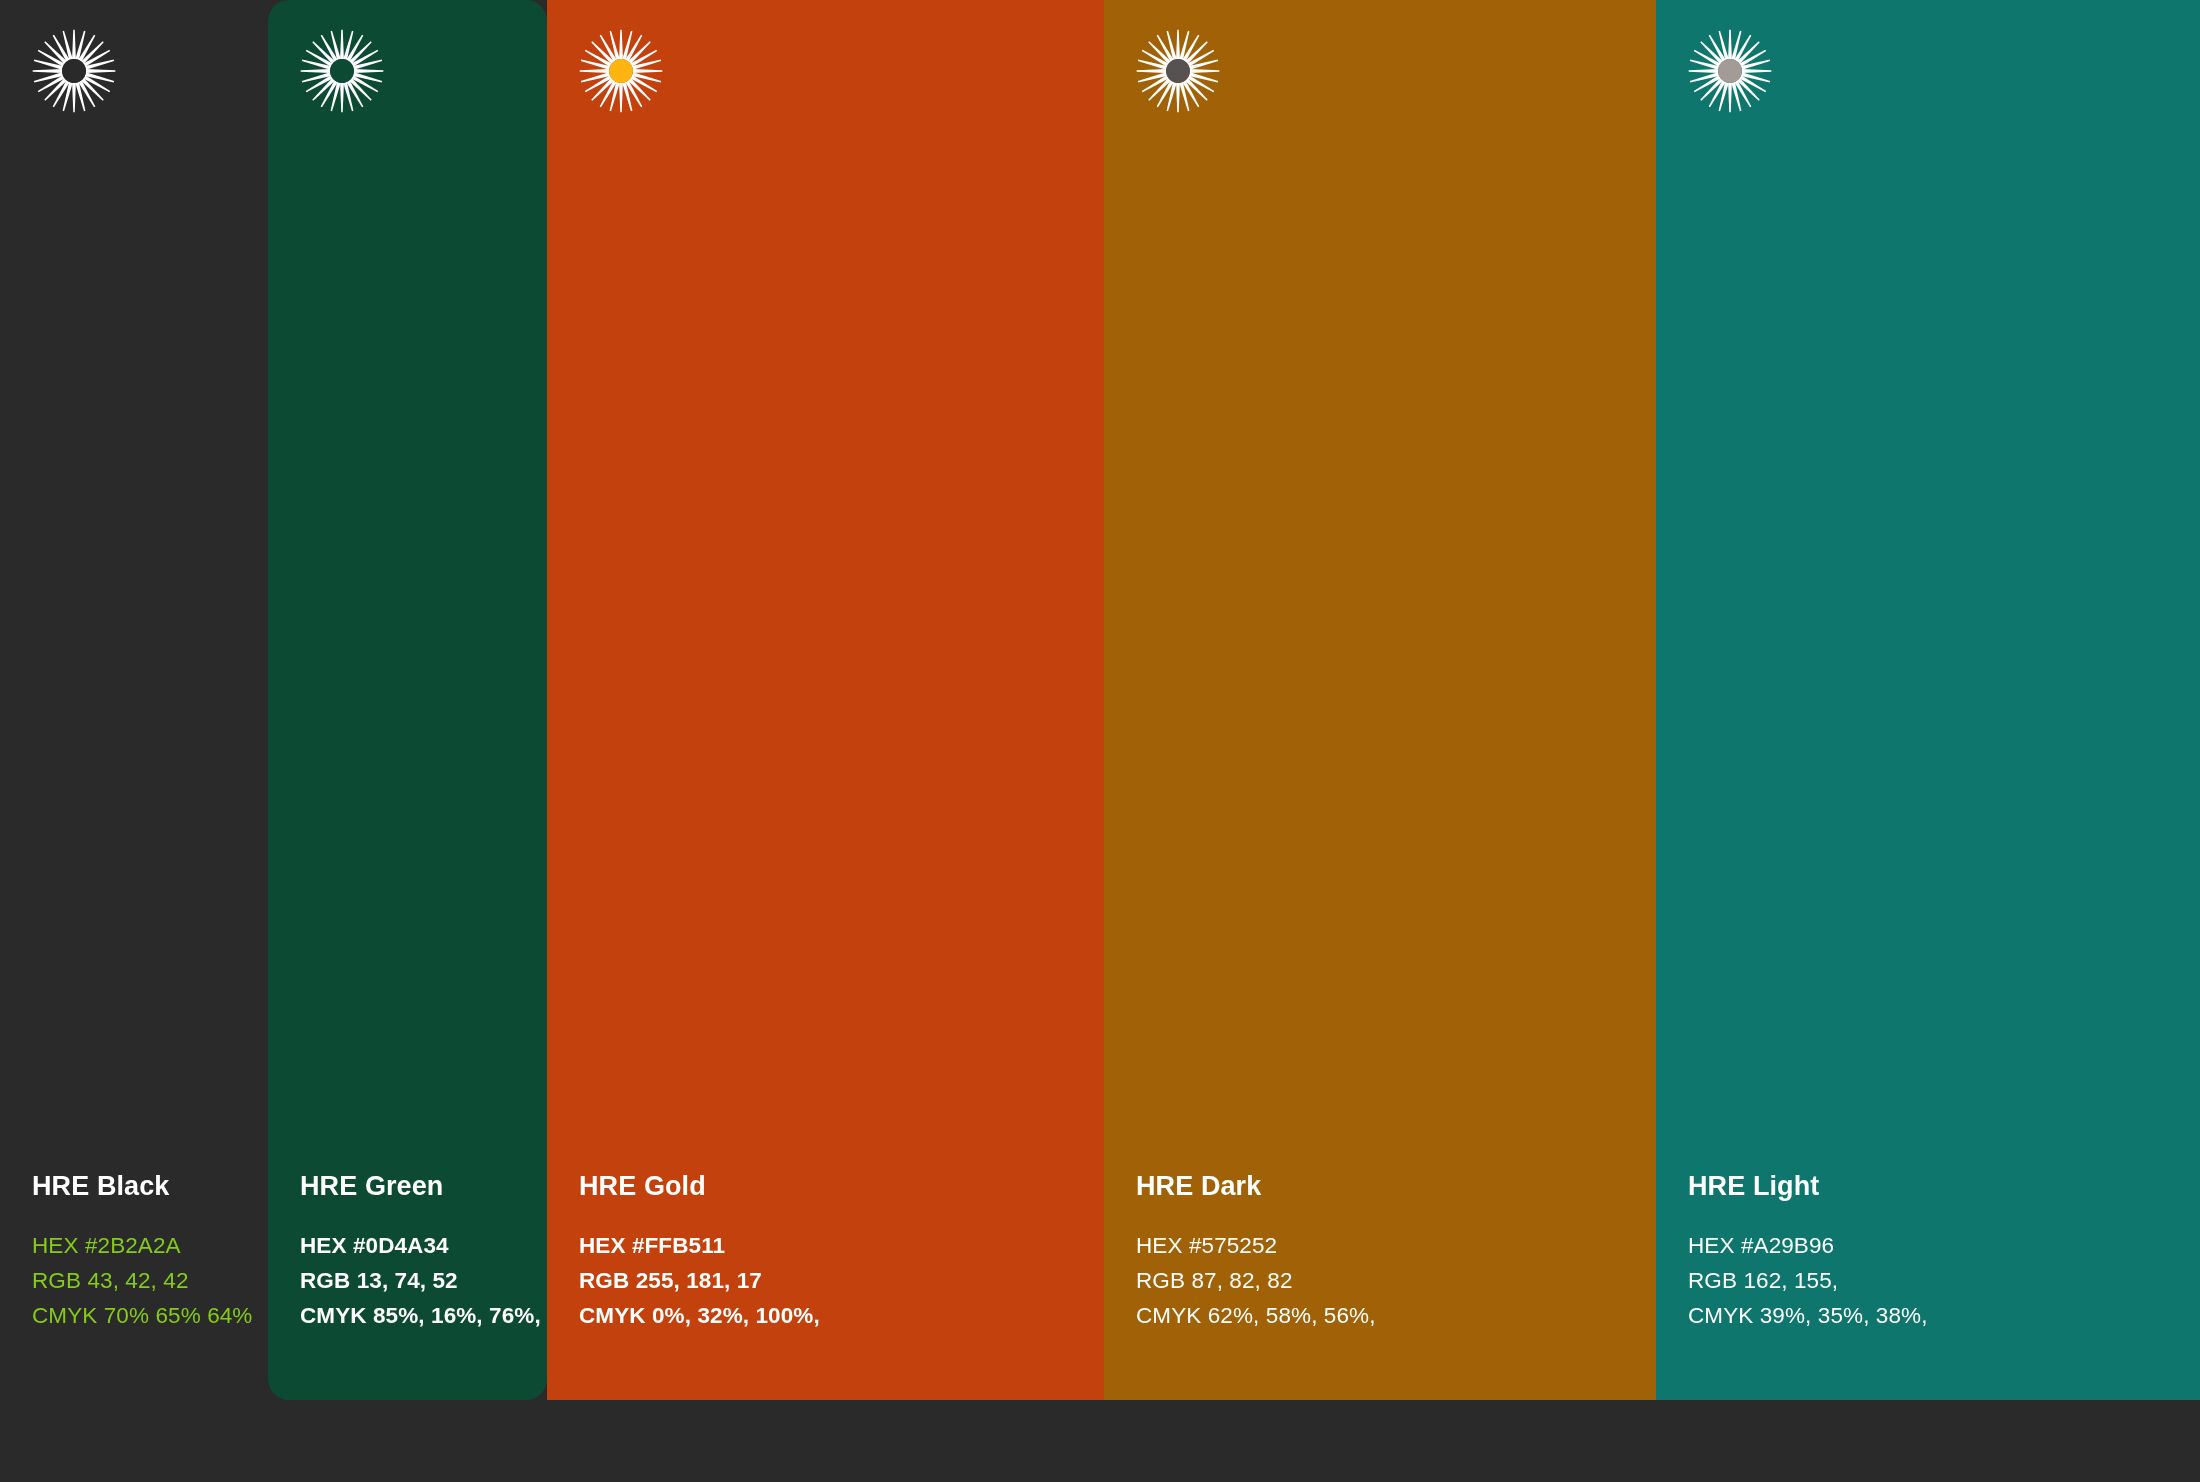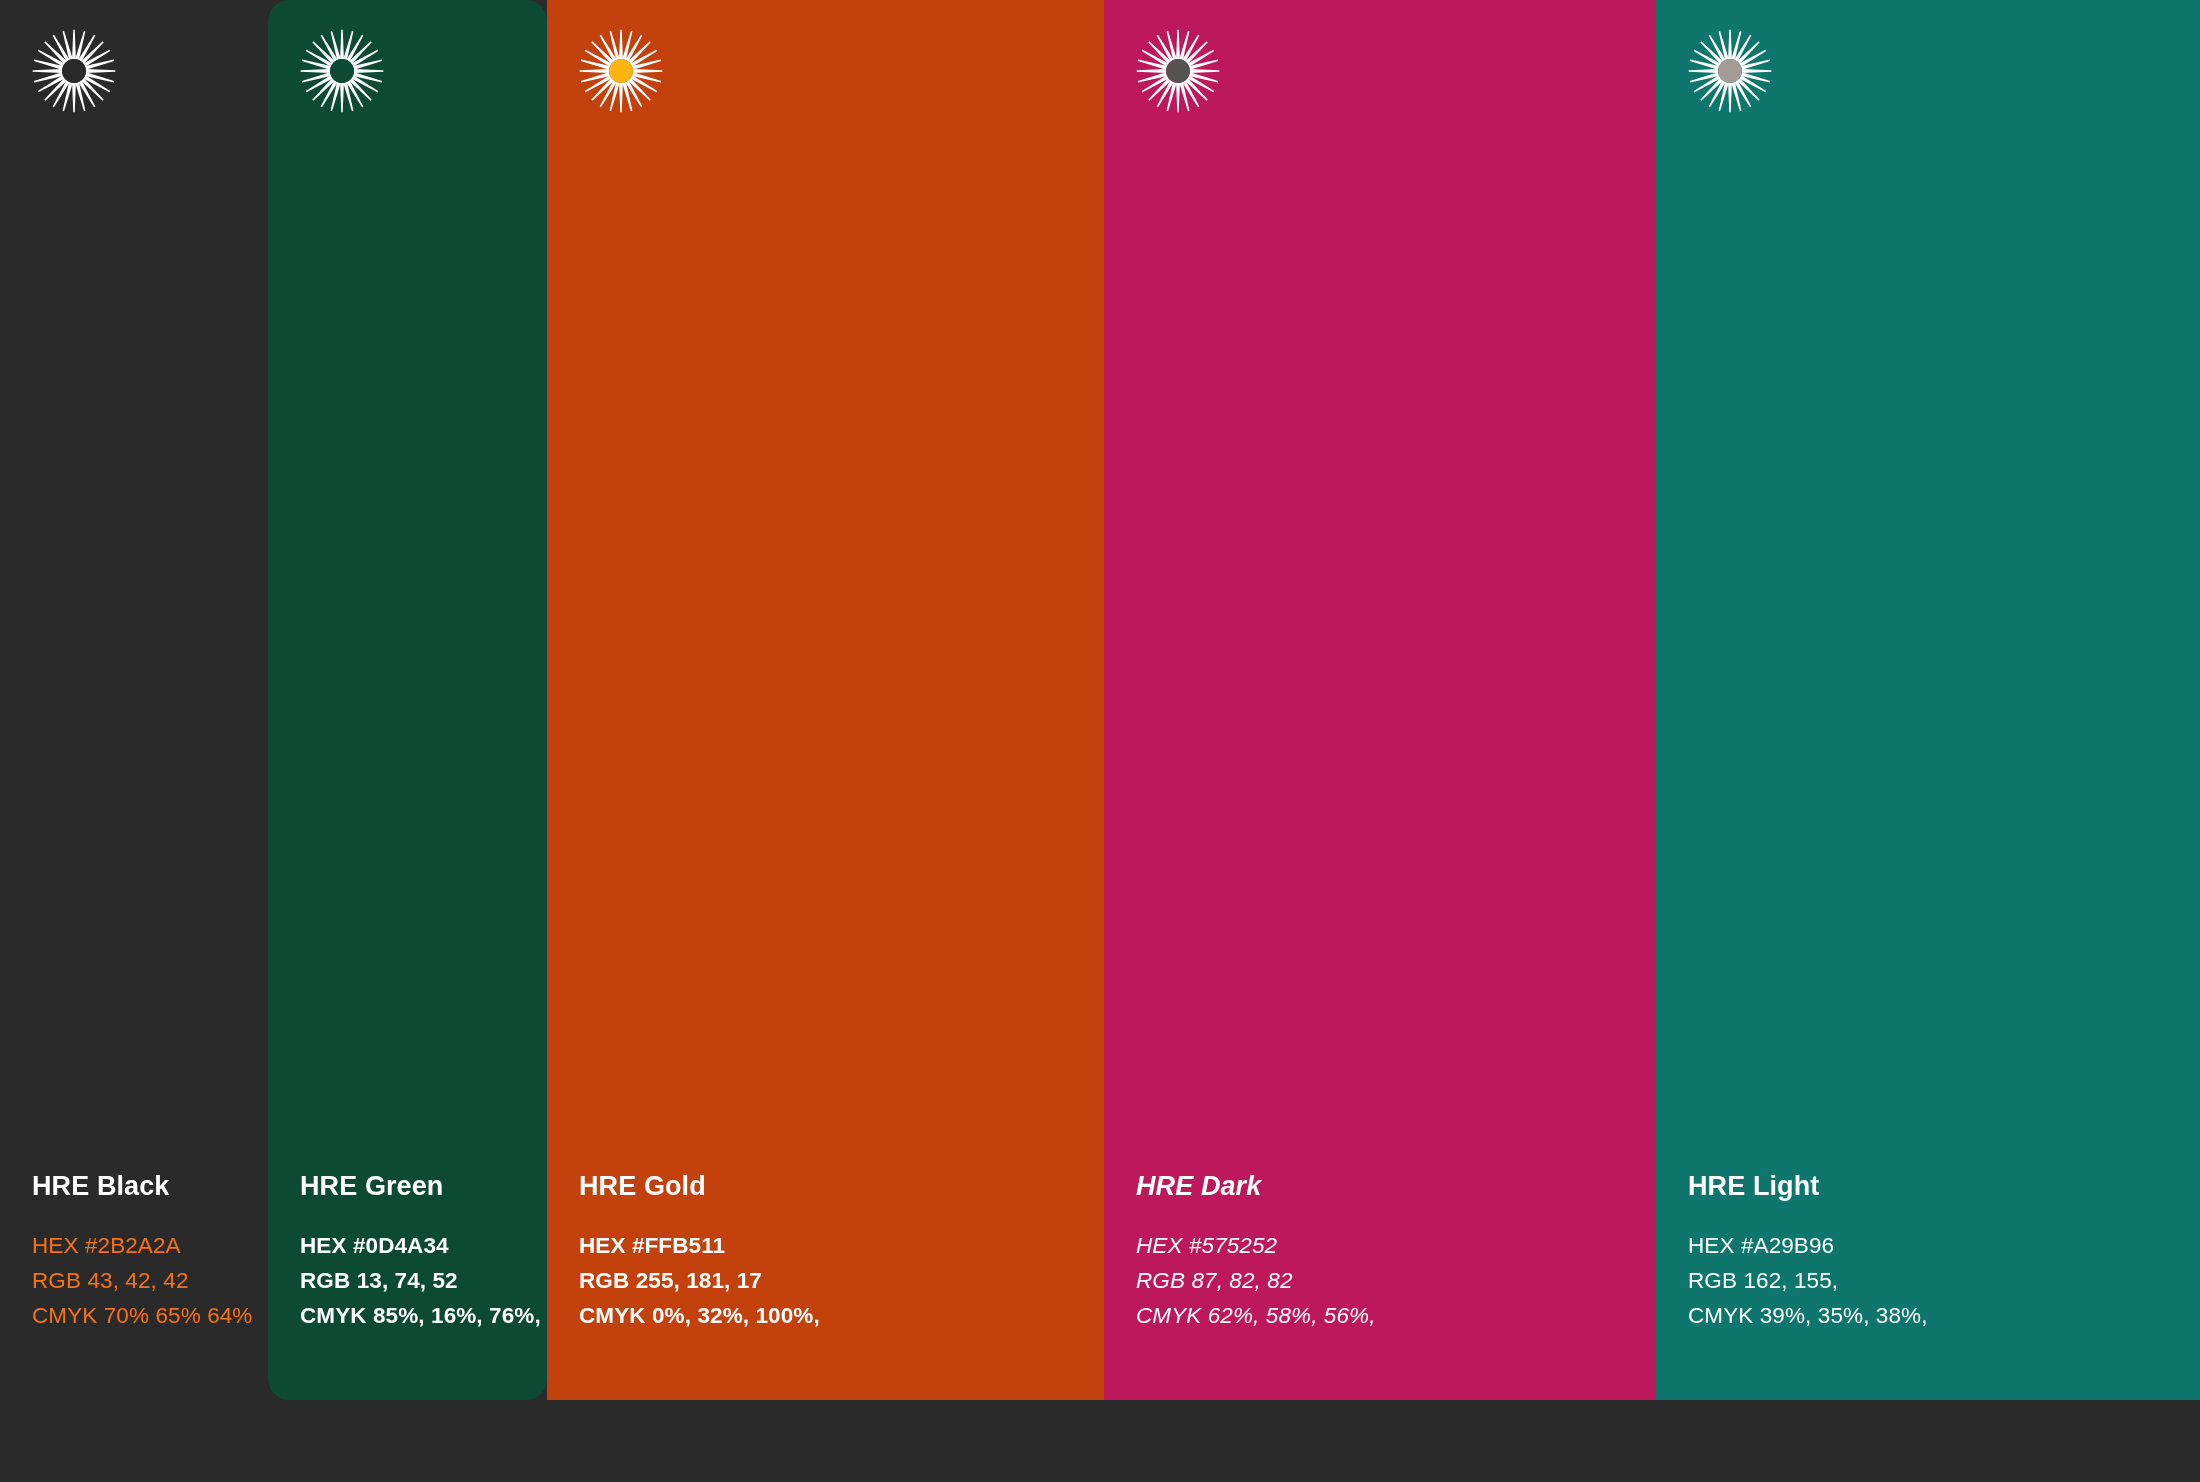--- a/index.html
+++ b/index.html
@@ -97,21 +97,21 @@
             <polygon points="39.38,41.39 9.72,25.76 8.87,27.24 37.23,45.11" fill="#FFFFFF"></polygon>
             <polygon points="41.97,38.93 17.37,16.16 16.16,17.37 38.93,41.97" fill="#FFFFFF"></polygon>
             <polygon points="45.11,37.23 27.24,8.87 25.76,9.72 41.39,39.38" fill="#FFFFFF"></polygon>
             <polygon points="48.58,36.40 38.66,4.38 37.01,4.82 44.43,37.52" fill="#FFFFFF"></polygon>
           </g>
           <circle cx="50" cy="50" r="13.5" fill="#2B2A2A"></circle>
         </svg>
       </div>
       <div class="swatch-caption">
         <div class="swatch-title" style="color: rgb(255, 255, 255);">HRE Black</div>
-        <div class="swatch-specs" style="color: #f97316;">
+        <div class="swatch-specs" style="color: #84cc16;">
           <span class="spec-line">HEX #2B2A2A</span>
           <span class="spec-line">RGB 43, 42, 42</span>
           <span class="spec-line">CMYK 70% 65% 64%</span>
         </div>
       </div>
     </div>
     <div class="swatch" style="background: rgb(13, 74, 52); width: 279px; flex: 0 0 279px; border-radius: 21px;">
       <div class="swatch-logo">
         <svg viewBox="0 0 100 100">
           <g>
@@ -186,21 +186,21 @@
       </div>
       <div class="swatch-caption">
         <div class="swatch-title" style="color: rgb(255, 255, 255);">HRE Gold</div>
         <div class="swatch-specs" style="color: rgb(255, 255, 255); font-weight: bold;">
           <span class="spec-line">HEX #FFB511</span>
           <span class="spec-line">RGB 255, 181, 17</span>
           <span class="spec-line">CMYK 0%, 32%, 100%,</span>
         </div>
       </div>
     </div>
-    <div class="swatch" style="background: #be185d; width: 552px; flex: 0 0 552px; font-style: italic;">
+    <div class="swatch" style="background: #a16207; width: 552px; flex: 0 0 552px;">
       <div class="swatch-logo">
         <svg viewBox="0 0 100 100">
           <g>
             <polygon points="52.15,36.50 50.85,3.00 49.15,3.00 47.85,36.50" fill="#FFFFFF"></polygon>
             <polygon points="55.57,37.52 62.99,4.82 61.34,4.38 51.42,36.40" fill="#FFFFFF"></polygon>
             <polygon points="58.61,39.38 74.24,9.72 72.76,8.87 54.89,37.23" fill="#FFFFFF"></polygon>
             <polygon points="61.07,41.97 83.84,17.37 82.63,16.16 58.03,38.93" fill="#FFFFFF"></polygon>
             <polygon points="62.77,45.11 91.13,27.24 90.28,25.76 60.62,41.39" fill="#FFFFFF"></polygon>
             <polygon points="63.60,48.58 95.62,38.66 95.18,37.01 62.48,44.43" fill="#FFFFFF"></polygon>
             <polygon points="63.50,52.15 97.00,50.85 97.00,49.15 63.50,47.85" fill="#FFFFFF"></polygon>

